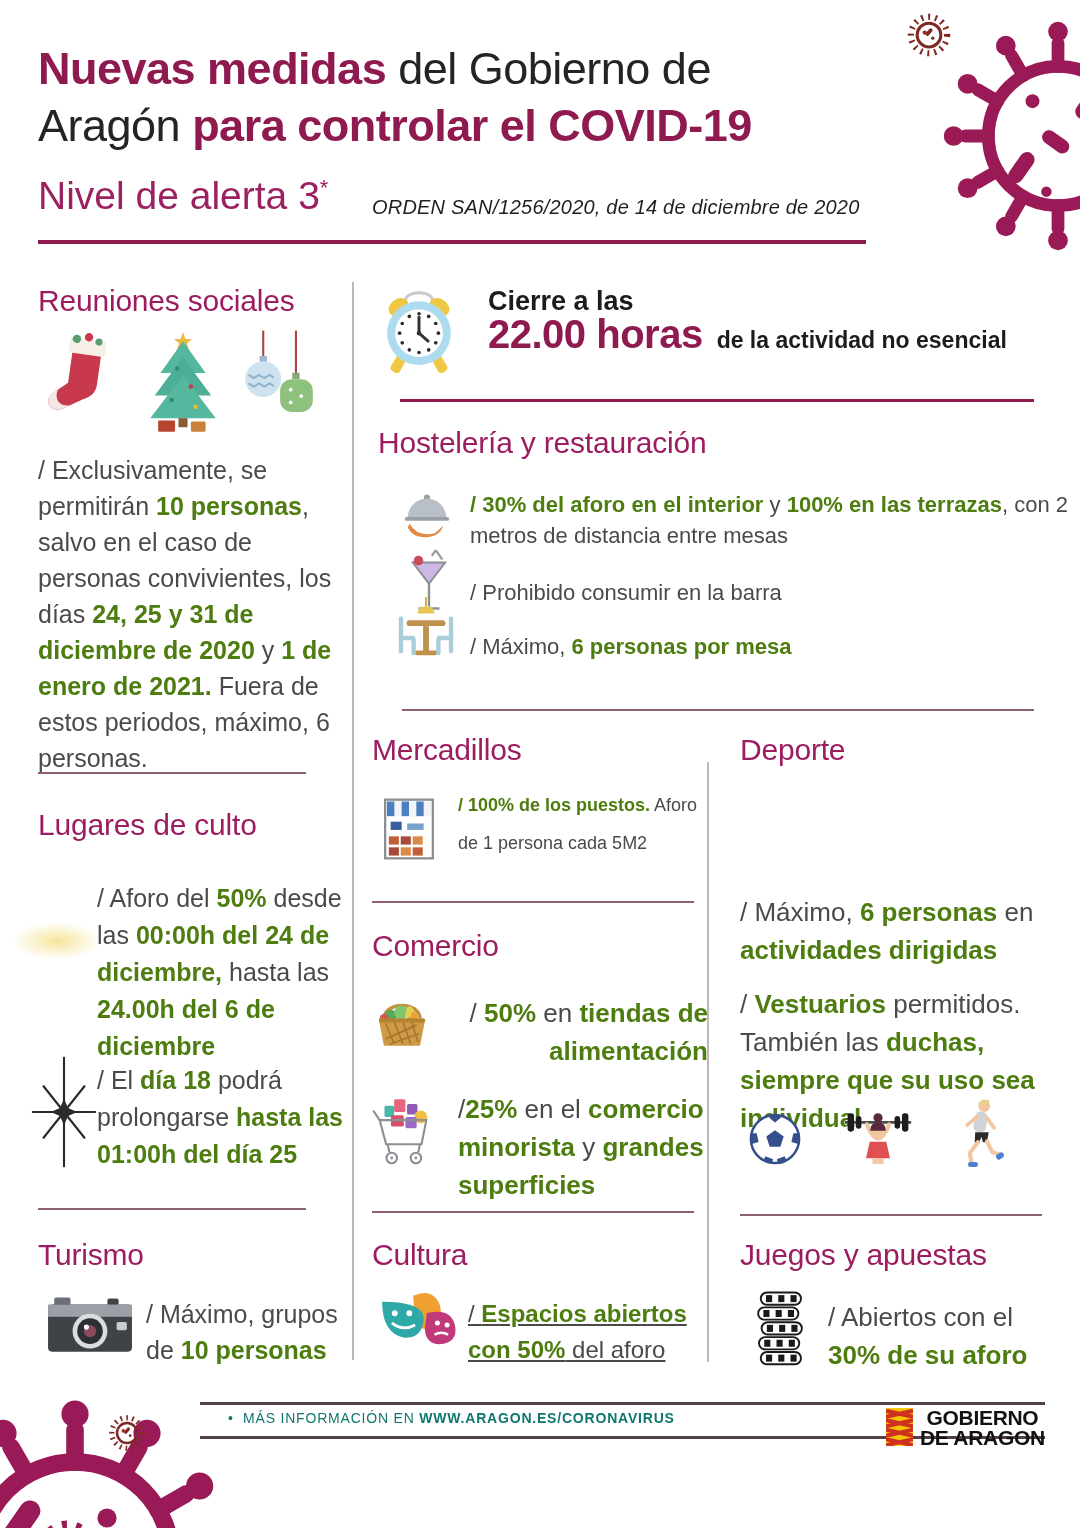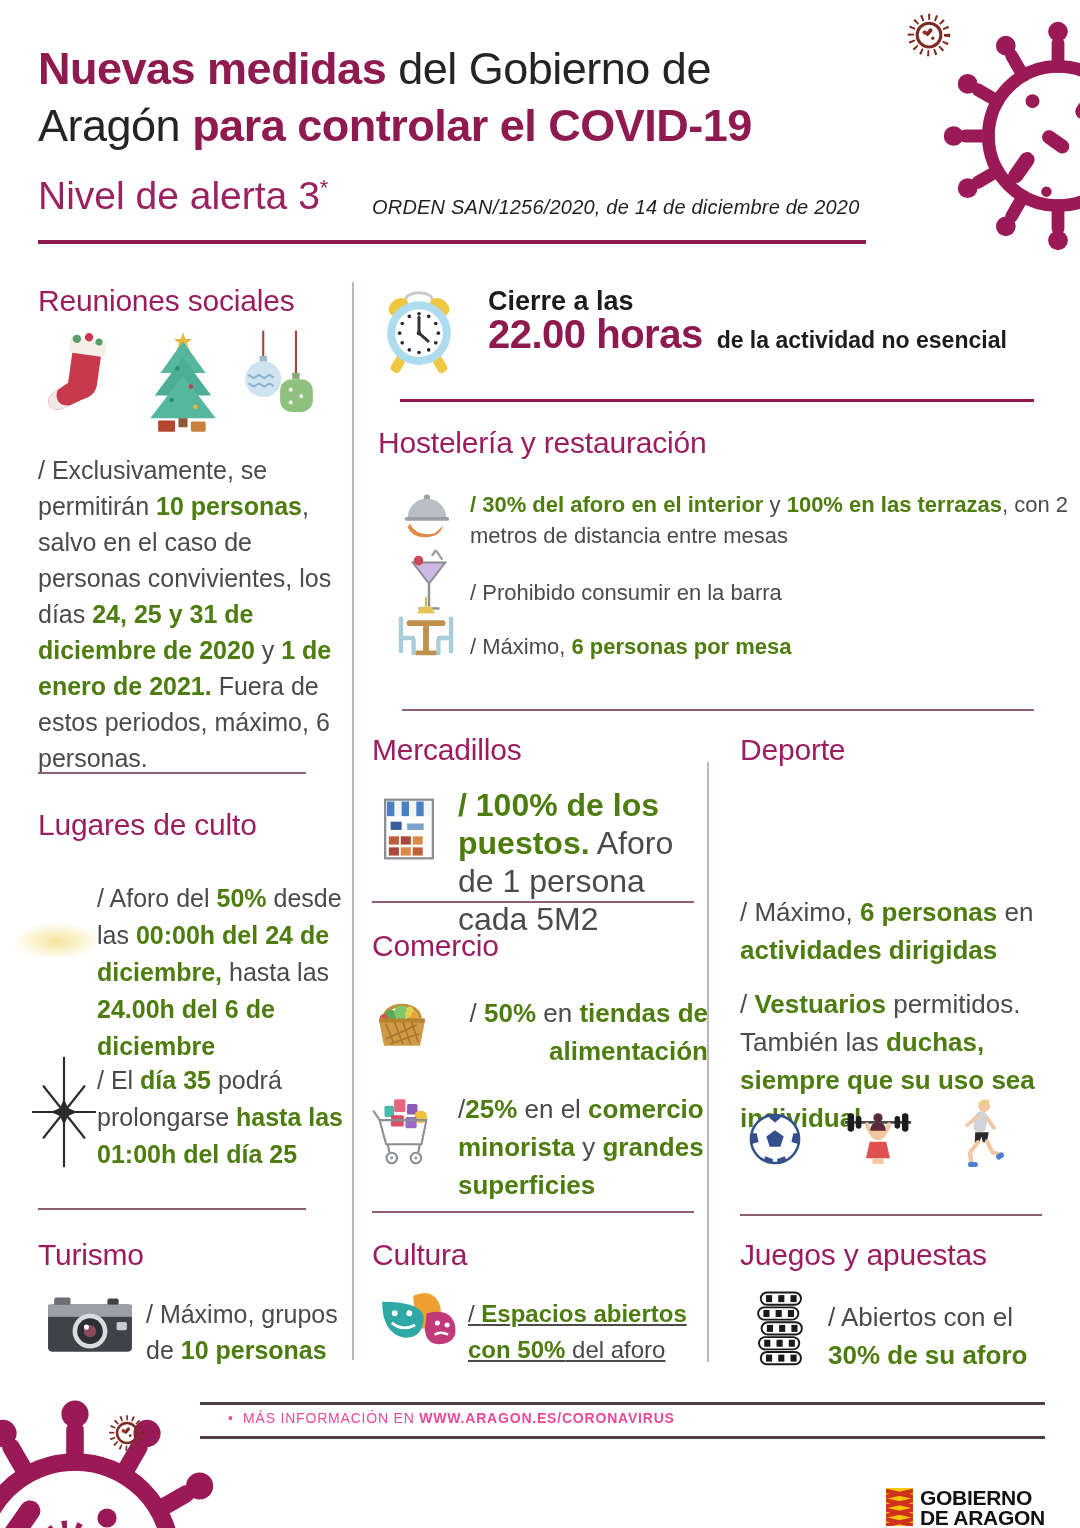--- a/index.html
+++ b/index.html
@@ -20,21 +20,21 @@
   .rule-acc{background:#8e1a50;}
   .hr{background:#8d6070;}
   .vr{background:#c3b4bb;}
   .f-line{background:#514049;}
   
   .cl-intro{font-size:27px;font-weight:700;color:#1c1c1c;}
   .cl-row{display:flex;align-items:baseline;}
   .cl-time{font-size:40px;font-weight:700;color:#8e1a50;letter-spacing:-0.5px;}
   .cl-scope{font-size:23px;font-weight:700;color:#1c1c1c;margin-left:14px;}
   
-  .f-text{font-size:14px;color:#ec4899;letter-spacing:0.8px;}
+  .f-text{font-size:14px;color:#0f766e;letter-spacing:0.8px;}
   .f-text .b{font-weight:700;}
   .logo{display:flex;align-items:flex-start;}
   .logo-text{margin-left:7px;font-size:21px;line-height:20px;font-weight:700;color:#111;letter-spacing:-0.3px;}
   .glow{background:radial-gradient(ellipse at center, rgba(244,228,150,0.95) 0%, rgba(244,228,150,0) 70%);}
   .ic{display:block;}
 </style>
 </head>
 <body>
 
 <div class="page">
@@ -152,21 +152,21 @@
 
   <svg class="abs ic" style="left:24px;top:1054px;" width="80" height="116" viewBox="0 0 90 126">
     <g stroke="#2a2a2a" stroke-width="2.4" stroke-linecap="round">
       <line x1="45" y1="2" x2="45" y2="124"></line>
       <line x1="10" y1="63" x2="80" y2="63"></line>
       <line x1="22" y1="34" x2="68" y2="92"></line>
       <line x1="68" y1="34" x2="22" y2="92"></line>
     </g>
     <polygon points="45,48 49.5,58.5 60,63 49.5,67.5 45,78 40.5,67.5 30,63 40.5,58.5" fill="#2a2a2a"></polygon>
   </svg>
-  <div class="abs rich" style="left:97px;top:1062px;width:256px;font-size:25px;line-height:37px;"><span>/ El </span><span class="b">día 35</span><span> podrá prolongarse </span><span class="b">hasta las 01:00h del día 25</span></div>
+  <div class="abs rich" style="left:97px;top:1062px;width:256px;font-size:25px;line-height:37px;"><span>/ El </span><span class="b">día 18</span><span> podrá prolongarse </span><span class="b">hasta las 01:00h del día 25</span></div>
 
   <div class="abs hr" style="left:38px;top:1208px;width:268px;height:2px;"></div>
 
   <div class="abs h" style="left:38px;top:1238px;">Turismo</div>
   <svg class="abs ic" style="left:46px;top:1292px;" width="88" height="64" viewBox="0 0 86 62">
     <rect x="8" y="5" width="16" height="9" rx="2" fill="#6a6f75"></rect>
     <rect x="60" y="6" width="11" height="7" rx="2" fill="#3f4348"></rect>
     <rect x="2" y="12" width="82" height="46" rx="4" fill="#3f4348"></rect>
     <rect x="2" y="12" width="82" height="12" fill="#9aa0a6"></rect>
     <circle cx="43" cy="38" r="17" fill="#d9dde0"></circle>
@@ -256,21 +256,21 @@
     <rect x="38" y="6" width="8" height="16" fill="#4a7fc1"></rect>
     <rect x="10" y="28" width="12" height="9" fill="#3a5f9e"></rect>
     <rect x="28" y="30" width="18" height="7" fill="#7aa0cc"></rect>
     <rect x="8" y="44" width="11" height="9" fill="#c0603a"></rect>
       <rect x="21" y="44" width="11" height="9" fill="#a84a3a"></rect>
       <rect x="34" y="44" width="11" height="9" fill="#d98c4a"></rect>
     <rect x="8" y="56" width="11" height="9" fill="#a84a3a"></rect>
       <rect x="21" y="56" width="11" height="9" fill="#d98c4a"></rect>
       <rect x="34" y="56" width="11" height="9" fill="#c0603a"></rect>
   </svg>
-  <div class="abs rich" style="left:458px;top:786px;width:242px;font-size:32px;line-height:38px;"><span class="b">/ 100% de los puestos.</span><span> Aforo de 1 persona cada 5M2</span></div>
+  <div class="abs rich" style="left:458px;top:786px;width:242px;font-size:18px;line-height:38px;"><span class="b">/ 100% de los puestos.</span><span> Aforo de 1 persona cada 5M2</span></div>
 
   <div class="abs hr" style="left:372px;top:901px;width:322px;height:2px;"></div>
 
   <div class="abs h" style="left:372px;top:929px;">Comercio</div>
   <svg class="abs ic" style="left:372px;top:989px;" width="60" height="62" viewBox="0 0 70 72">
     <path d="M14 34 a21 15 0 0 1 42 0" fill="none" stroke="#c0913f" stroke-width="4"></path>
     <circle cx="22" cy="31" r="7" fill="#5aa85a"></circle>
     <circle cx="34" cy="27" r="8" fill="#7ec86a"></circle>
     <circle cx="47" cy="32" r="6.5" fill="#e8a23a"></circle>
     <rect x="40" y="20" width="7" height="13" rx="3" fill="#e8cf4a" transform="rotate(20 43 26)"></rect>
@@ -395,21 +395,21 @@
     </g>
   </svg>
   <div class="abs rich" style="left:828px;top:1298px;width:228px;font-size:26px;line-height:38px;"><span>/ Abiertos con el </span><span class="b">30% de su aforo</span></div>
 
   <div class="abs f-line" style="left:200px;top:1402px;width:845px;height:3px;"></div>
   <div class="abs f-text" style="left:228px;top:1410px;">
     <span>•</span>&nbsp;&nbsp;<span>MÁS INFORMACIÓN EN </span><span class="b">WWW.ARAGON.ES/CORONAVIRUS</span>
   </div>
   <div class="abs f-line" style="left:200px;top:1436px;width:845px;height:3px;"></div>
 
-  <div class="abs logo" style="left:886px;top:1488px;">
+  <div class="abs logo" style="left:886px;top:1408px;text-align:center;">
     <svg class="ic" width="27" height="38" viewBox="0 0 40 56">
       <rect x="0" y="0" width="40" height="56" fill="#f5c400"></rect>
       <g stroke="#d03020" stroke-width="6">
         <path d="M0 4 L40 13 M40 4 L0 13"></path>
         <path d="M0 18 L40 27 M40 18 L0 27"></path>
         <path d="M0 32 L40 41 M40 32 L0 41"></path>
         <path d="M0 46 L40 55 M40 46 L0 55"></path>
       </g>
     </svg>
     <div class="logo-text">

